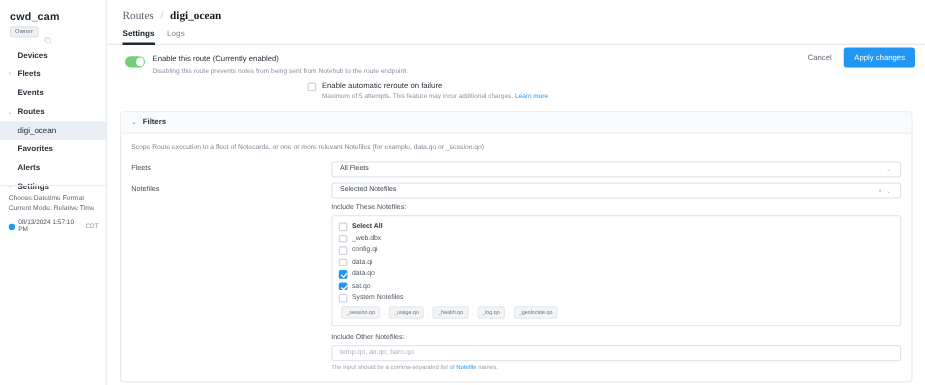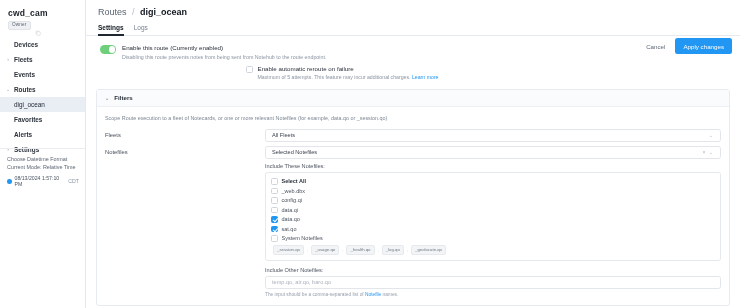--- a/index.html
+++ b/index.html
@@ -50,21 +50,21 @@
   }
   .dt-title { font-size: 5.4px; color: #5c6673; line-height: 1.55; }
   .dt-mode  { font-size: 5.4px; color: #5c6673; line-height: 1.55; }
   .dt-time  { display: flex; align-items: center; gap: 3px; margin-top: 3.5px; }
   .dt-dot   { width: 4.5px; height: 4.5px; border-radius: 50%; background: #2196f3; flex:0 0 4.5px;}
   .dt-stamp { font-size: 5.2px; color: #4a5462; }
   .dt-tz    { font-size: 5.2px; color: #8b95a3; }
 
   
   .main { flex: 1; height: 308px; background: #ffffff; overflow: hidden; position: relative; }
-  .crumb { padding: 7px 0 0 12px; font-size: 9px; color: #1e2530; }
+  .crumb { padding: 7px 0 0 12px; font-size: 9px; color: #1e2530; font-family: Liberation Serif, serif; }
   .crumb .root { color: #5b6472; }
   .crumb .sep  { color: #b4bcc7; margin: 0 3px; }
   .crumb .leaf { font-weight: 700; color: #11161f; }
 
   .tabs { display: flex; gap: 10px; padding: 7px 0 0 12px; border-bottom: 1px solid #e6e9ee; }
   .tab { font-size: 6.5px; padding-bottom: 4px; color: #7a8494; cursor: pointer; position: relative; }
   .tab.active { color: #151b24; font-weight: 700; }
   .tab.active::after {
     content:""; position:absolute; left:0; right:0; bottom:-1px; height:1.6px; background:#1f2733;
   }

